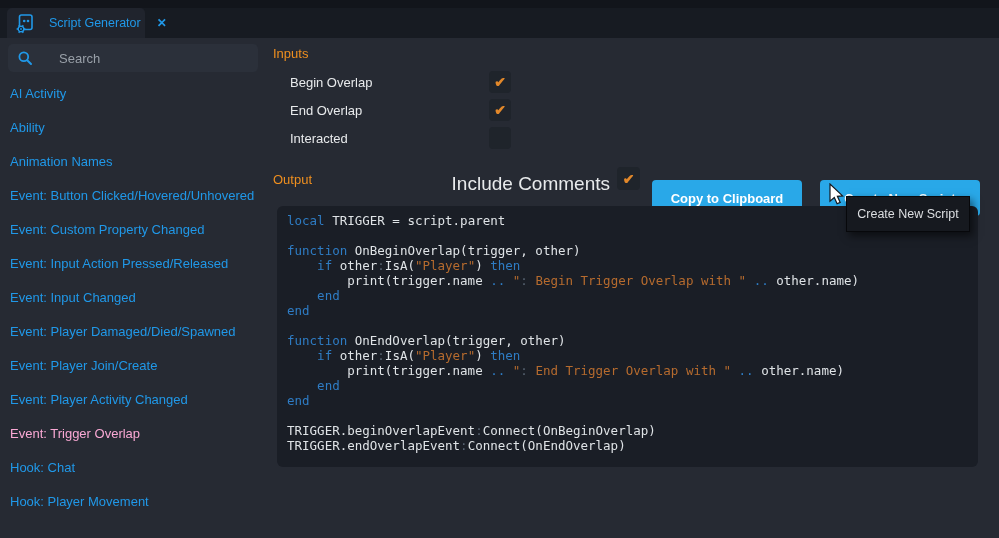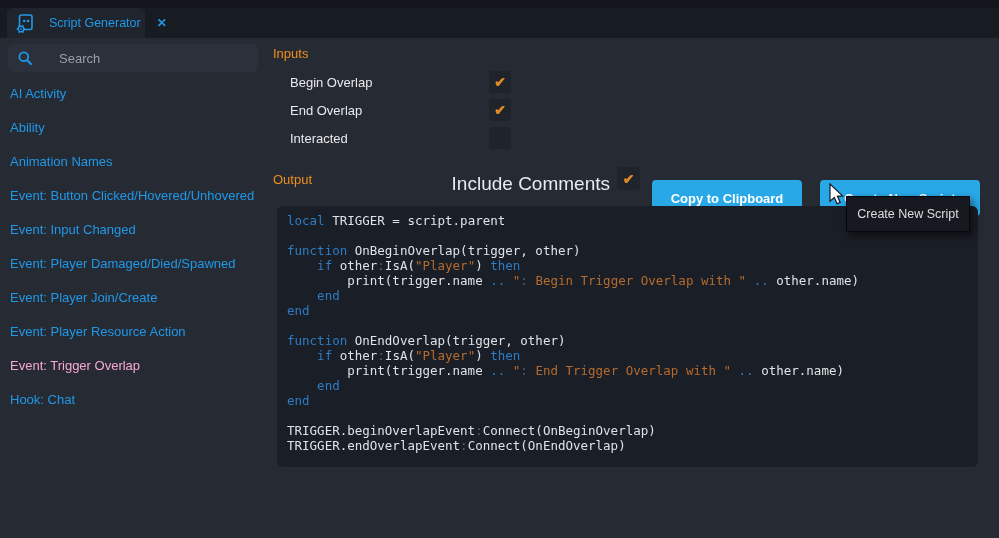--- a/index.html
+++ b/index.html
@@ -115,26 +115,29 @@
     </svg>
   </span>
   <input type="text" placeholder="Search" style="">
 </div>
 
 <div class="sidebar-list" id="sidebar-list">
     <div class="side-item">AI Activity</div>
     <div class="side-item">Ability</div>
     <div class="side-item">Animation Names</div>
     <div class="side-item">Event: Button Clicked/Hovered/Unhovered</div>
+    <div class="side-item">Event: Custom Property Changed</div>
+    <div class="side-item">Event: Input Action Pressed/Released</div>
     <div class="side-item">Event: Input Changed</div>
     <div class="side-item">Event: Player Damaged/Died/Spawned</div>
     <div class="side-item">Event: Player Join/Create</div>
-    <div class="side-item">Event: Player Resource Action</div>
+    <div class="side-item">Event: Player Activity Changed</div>
     <div class="side-item selected">Event: Trigger Overlap</div>
     <div class="side-item">Hook: Chat</div>
+    <div class="side-item">Hook: Player Movement</div>
   </div>
 
 <div class="heading" id="inputs-heading">Inputs</div>
 <div class="input-rows" id="input-rows">
     <div class="input-row">
       <span class="lbl">Begin Overlap</span>
       <div class="checkbox">
         <span class="check">✔</span>
       </div>
     </div>

